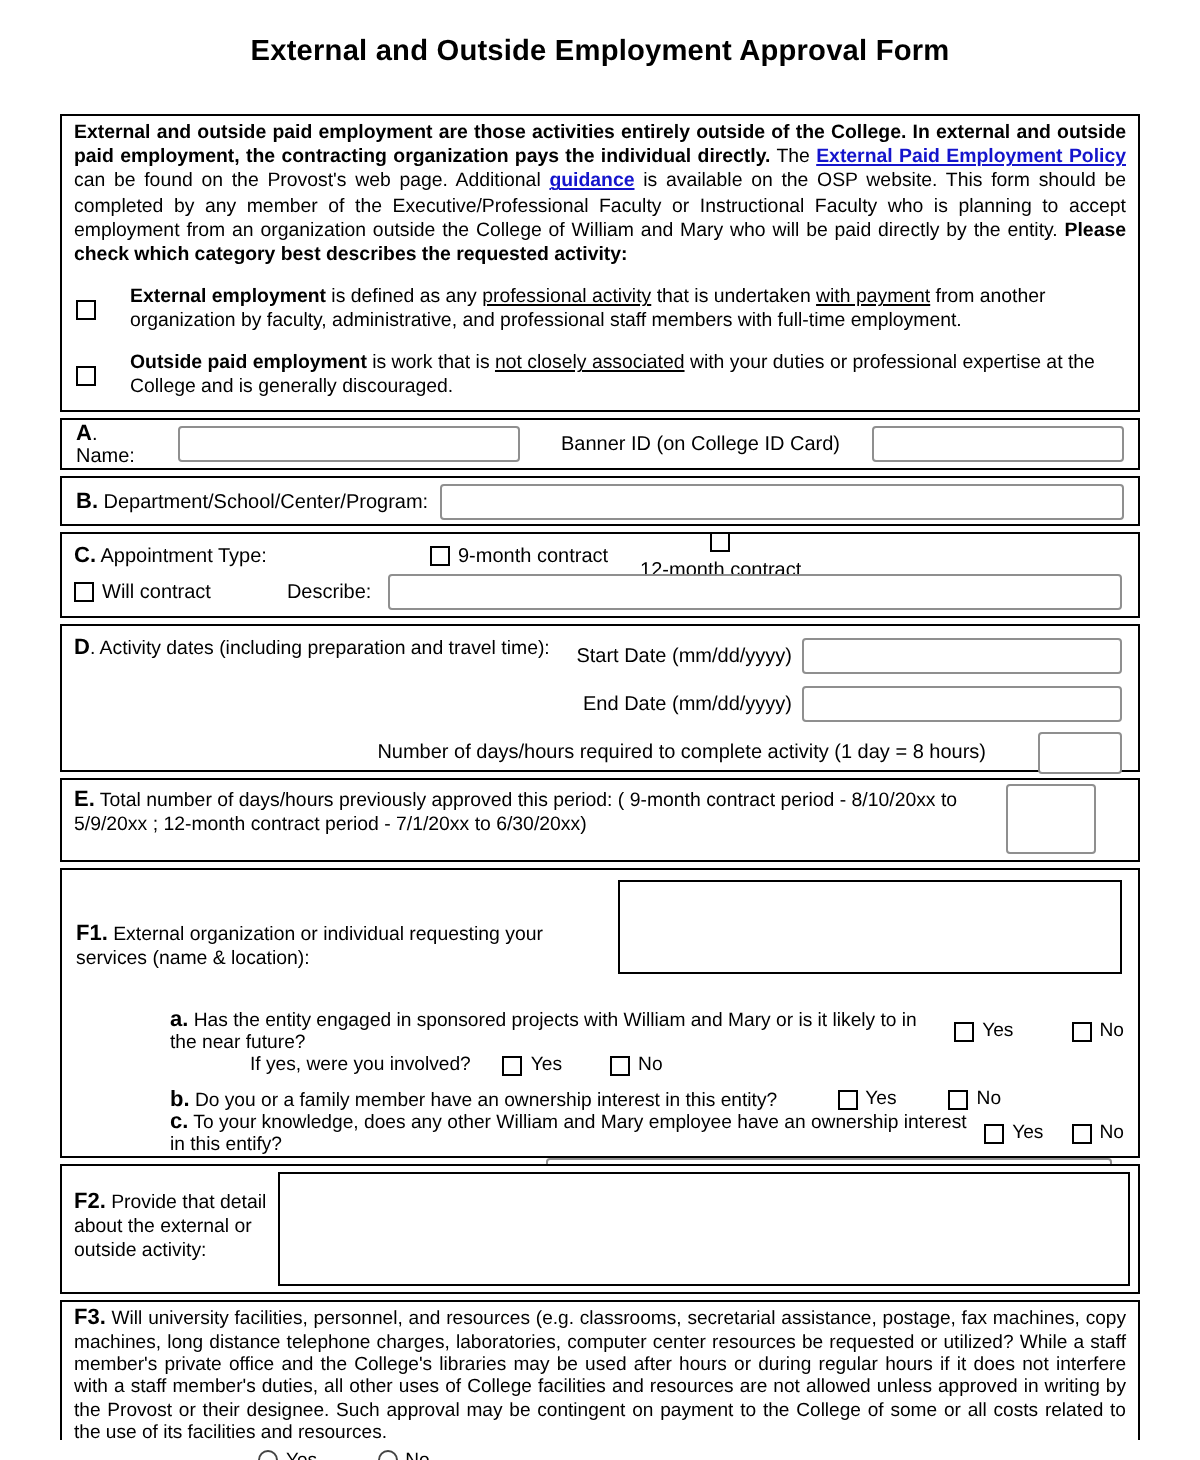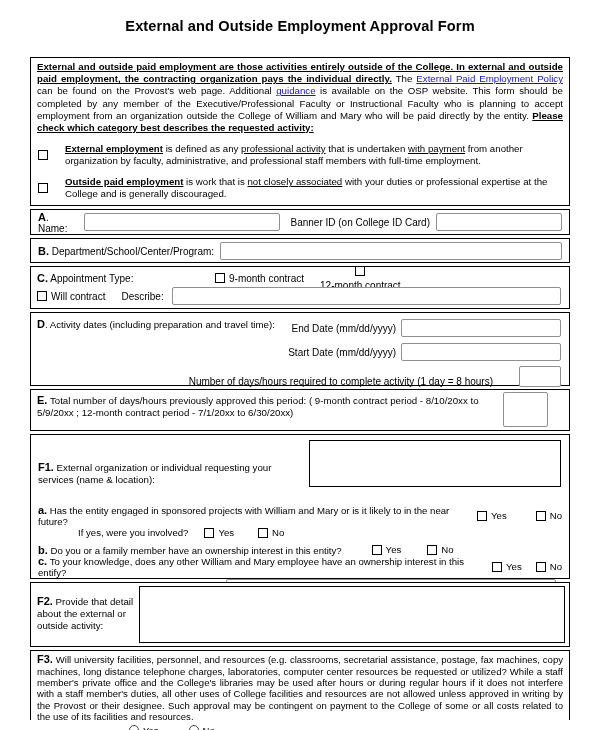--- a/index.html
+++ b/index.html
@@ -11,24 +11,24 @@
   .page{position:relative;width:600px;height:730px;overflow:hidden;background:#fff;}
   .title{
     position:absolute;top:18px;left:0;width:100%;text-align:center;
     font-size:14.6px;font-weight:bold;letter-spacing:.1px;
   }
   .form{position:absolute;left:30px;top:57px;width:540px;}
   .sec{
     box-sizing:border-box;border:1.8px solid #000;margin-bottom:3px;
     position:relative;background:#fff;width:540px;
   }
-  .b{font-weight:bold;text-decoration:underline;}
+  .b{font-weight:bold;}
   .u{text-decoration:underline;}
   .letter{font-weight:bold;font-size:11px;}
-  a.link{color:#1414cc;font-weight:normal;text-decoration:underline;cursor:pointer;}
+  a.link{color:#1414cc;font-weight:bold;text-decoration:underline;cursor:pointer;}
 
   .intro{padding:3px 6px 5px;font-size:9.7px;line-height:12.2px;}
   .intro .para{text-align:justify;}
   .cat{display:flex;align-items:center;gap:17px;margin-top:9px;padding-left:1px;}
   .cat .txt{line-height:12px;}
 
   .cb{
     display:inline-block;width:10px;height:10px;border:1.2px solid #000;
     background:#fff;flex:none;vertical-align:-1px;box-sizing:border-box;
   }
@@ -36,55 +36,55 @@
   .radio{
     display:inline-block;width:10px;height:10px;border:1.1px solid #444;
     border-radius:50%;background:#fff;flex:none;box-sizing:border-box;
   }
 
   .field{
     border:1.5px solid #8f8f8f;border-radius:2px;background:#fff;
     height:18px;box-sizing:border-box;font:inherit;padding:0 3px;outline:none;
   }
 
-  .rowA{height:26px;display:flex;align-items:center;gap:6px;padding:0 7px;font-size:10px;}
+  .rowA{height:26px;display:flex;align-items:center;gap:16px;padding:0 7px;font-size:10px;}
   .rowA .name-input{width:208px;}
   .rowA .banner-label{margin-left:4px;white-space:nowrap;}
   .rowA .banner-input{width:126px;margin-left:auto;}
 
   .rowB{height:25px;display:flex;align-items:center;gap:6px;padding:0 7px;font-size:10px;}
   .rowB .dept-input{flex:1;}
 
   .rowC{padding:3px 6px 4px;font-size:10px;}
   .rowC .line{display:flex;align-items:center;height:16px;}
   .rowC .lbl{width:178px;flex:none;}
   .rowC .g2{margin-left:0px;}
   .rowC .g3{margin-left:16px;flex-direction:column;}
   .rowC .line2{margin-top:2px;}
-  .rowC .describe{margin-left:16px;white-space:nowrap;}
+  .rowC .describe{margin-left:38px;white-space:nowrap;}
   .rowC .describe-input{flex:1;margin-left:8px;margin-right:2px;}
 
   .rowD{height:74px;font-size:10px;padding:2px 8px 0 6px;box-sizing:border-box;border:1.8px solid #000;}
   .rowD .dlabel{position:absolute;left:6px;top:5px;font-size:9.7px;}
   .rowD .dline{display:flex;align-items:center;justify-content:flex-end;gap:5px;height:22px;margin-top:2px;}
   .rowD .date-input{width:160px;}
-  .rowD .days-line{display:flex;align-items:flex-end;justify-content:flex-end;gap:26px;margin-top:3px;}
+  .rowD .days-line{display:flex;align-items:center;justify-content:flex-end;gap:26px;margin-top:3px;}
   .rowD .days-box{width:42px;height:21px;}
 
   .rowE{min-height:42px;padding:4px 76px 4px 6px;font-size:9.7px;line-height:12px;box-sizing:border-box;}
   .rowE .ebox{position:absolute;right:21px;top:2px;width:45px;height:35px;}
 
   .rowF1{height:145px;padding:20px 7px;font-size:9.7px;box-sizing:border-box;}
   .rowF1 .f1label{width:268px;line-height:12px;margin-top:6px;}
   .rowF1 .f1box{
     position:absolute;left:278px;top:5px;width:252px;height:47px;
     border:1.6px solid #000;background:#fff;box-sizing:border-box;
   }
   .questions{margin-top:21px;font-size:9.6px;}
-  .qrow{display:flex;align-items:center;height:17px;white-space:nowrap;}
+  .qrow{display:flex;align-items:center;height:17px;white-space:nowrap;margin-left:47px;}
   .qrow .qtxt{white-space:normal;}
   .qa .g-yes{margin-left:7px;} .qa .g-no{margin-left:29px;}
   .qa2{padding-left:40px;} .qa2 .g-yes{margin-left:16px;} .qa2 .g-no{margin-left:24px;}
   .qb .g-yes{margin-left:30px;} .qb .g-no{margin-left:26px;}
   .qc .g-yes{margin-left:8px;} .qc .g-no{margin-left:14px;}
   .qd{height:22px;margin-top:2px;}
   .qd .owner-input{flex:1;margin-left:6px;margin-right:6px;}
 
   .rowF2{height:65px;font-size:9.7px;box-sizing:border-box;}
   .rowF2 .f2label{position:absolute;left:6px;top:12px;width:100px;line-height:12px;}
@@ -157,25 +157,25 @@
           <span>Will contract</span>
         </span>
         <span class="describe">Describe:</span>
         <input class="field describe-input" type="text" style="">
       </div>
     </div>
 
     <div class="sec rowD">
       <span class="dlabel"><span class="letter">D</span><span>. Activity dates (including preparation and travel time):</span></span>
       <div class="dline">
+        <span>Start Date (mm/dd/yyyy)</span>
+        <input class="field date-input" type="text" style="">
+      </div>
+      <div class="dline">
         <span>End Date (mm/dd/yyyy)</span>
-        <input class="field date-input" type="text" style="">
-      </div>
-      <div class="dline">
-        <span>Start Date (mm/dd/yyyy)</span>
         <input class="field date-input" type="text" style="">
       </div>
       <div class="days-line">
         <span>Number of days/hours required to complete activity (1 day = 8 hours)</span>
         <input class="field days-box" type="text" style="">
       </div>
     </div>
 
     <div class="sec rowE">
       <span><span class="letter">E.</span><span> Total number of days/hours previously approved this period: ( 9-month contract period - 8/10/20xx to 5/9/20xx ; 12-month contract period - 7/1/20xx to 6/30/20xx)</span></span>

